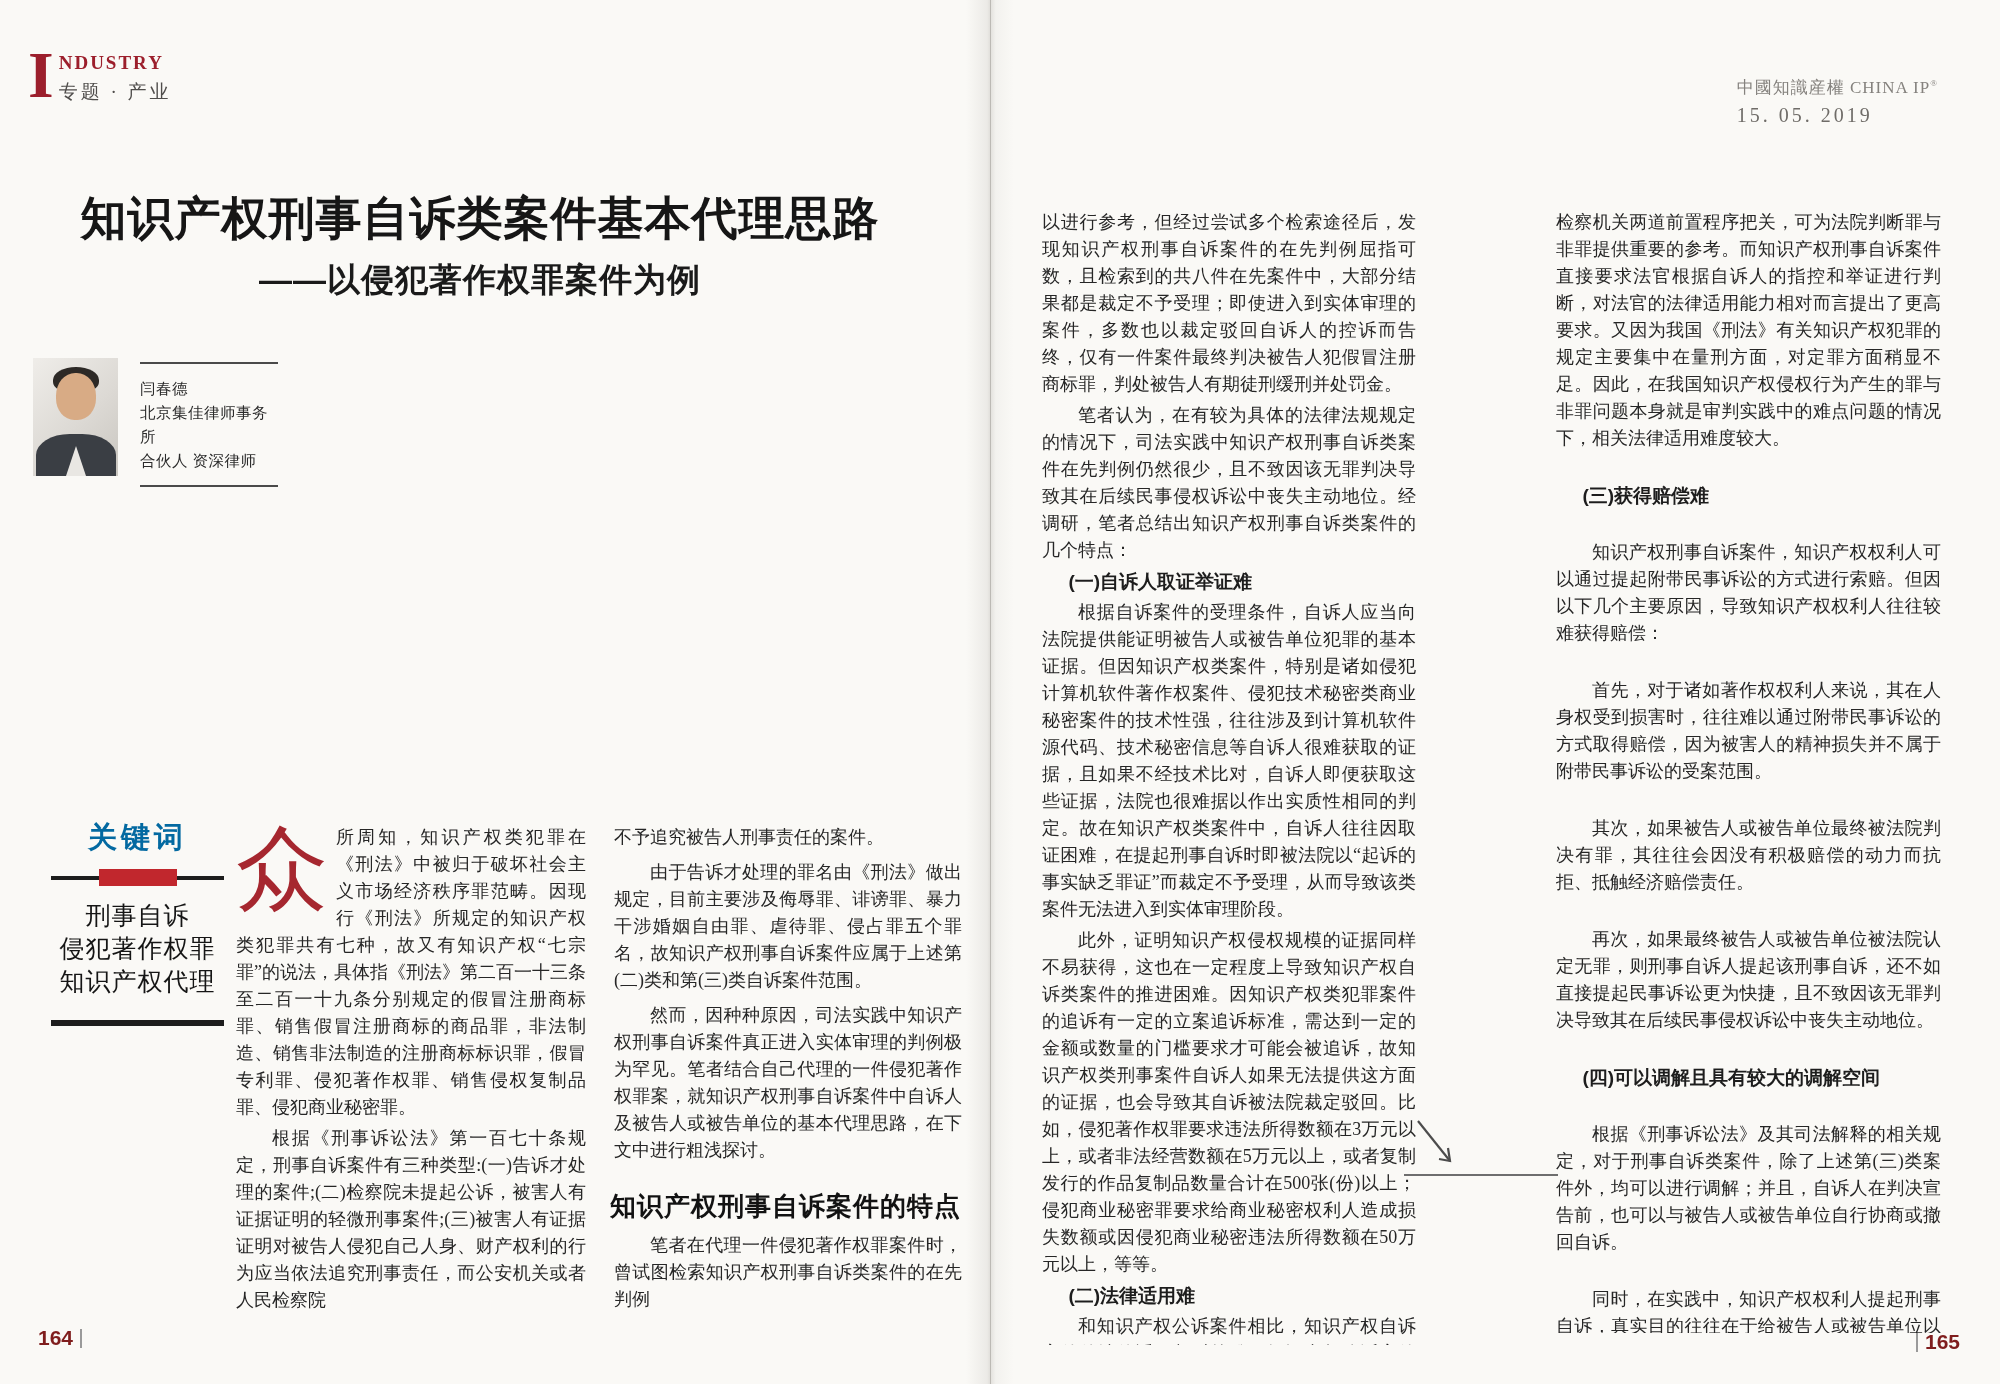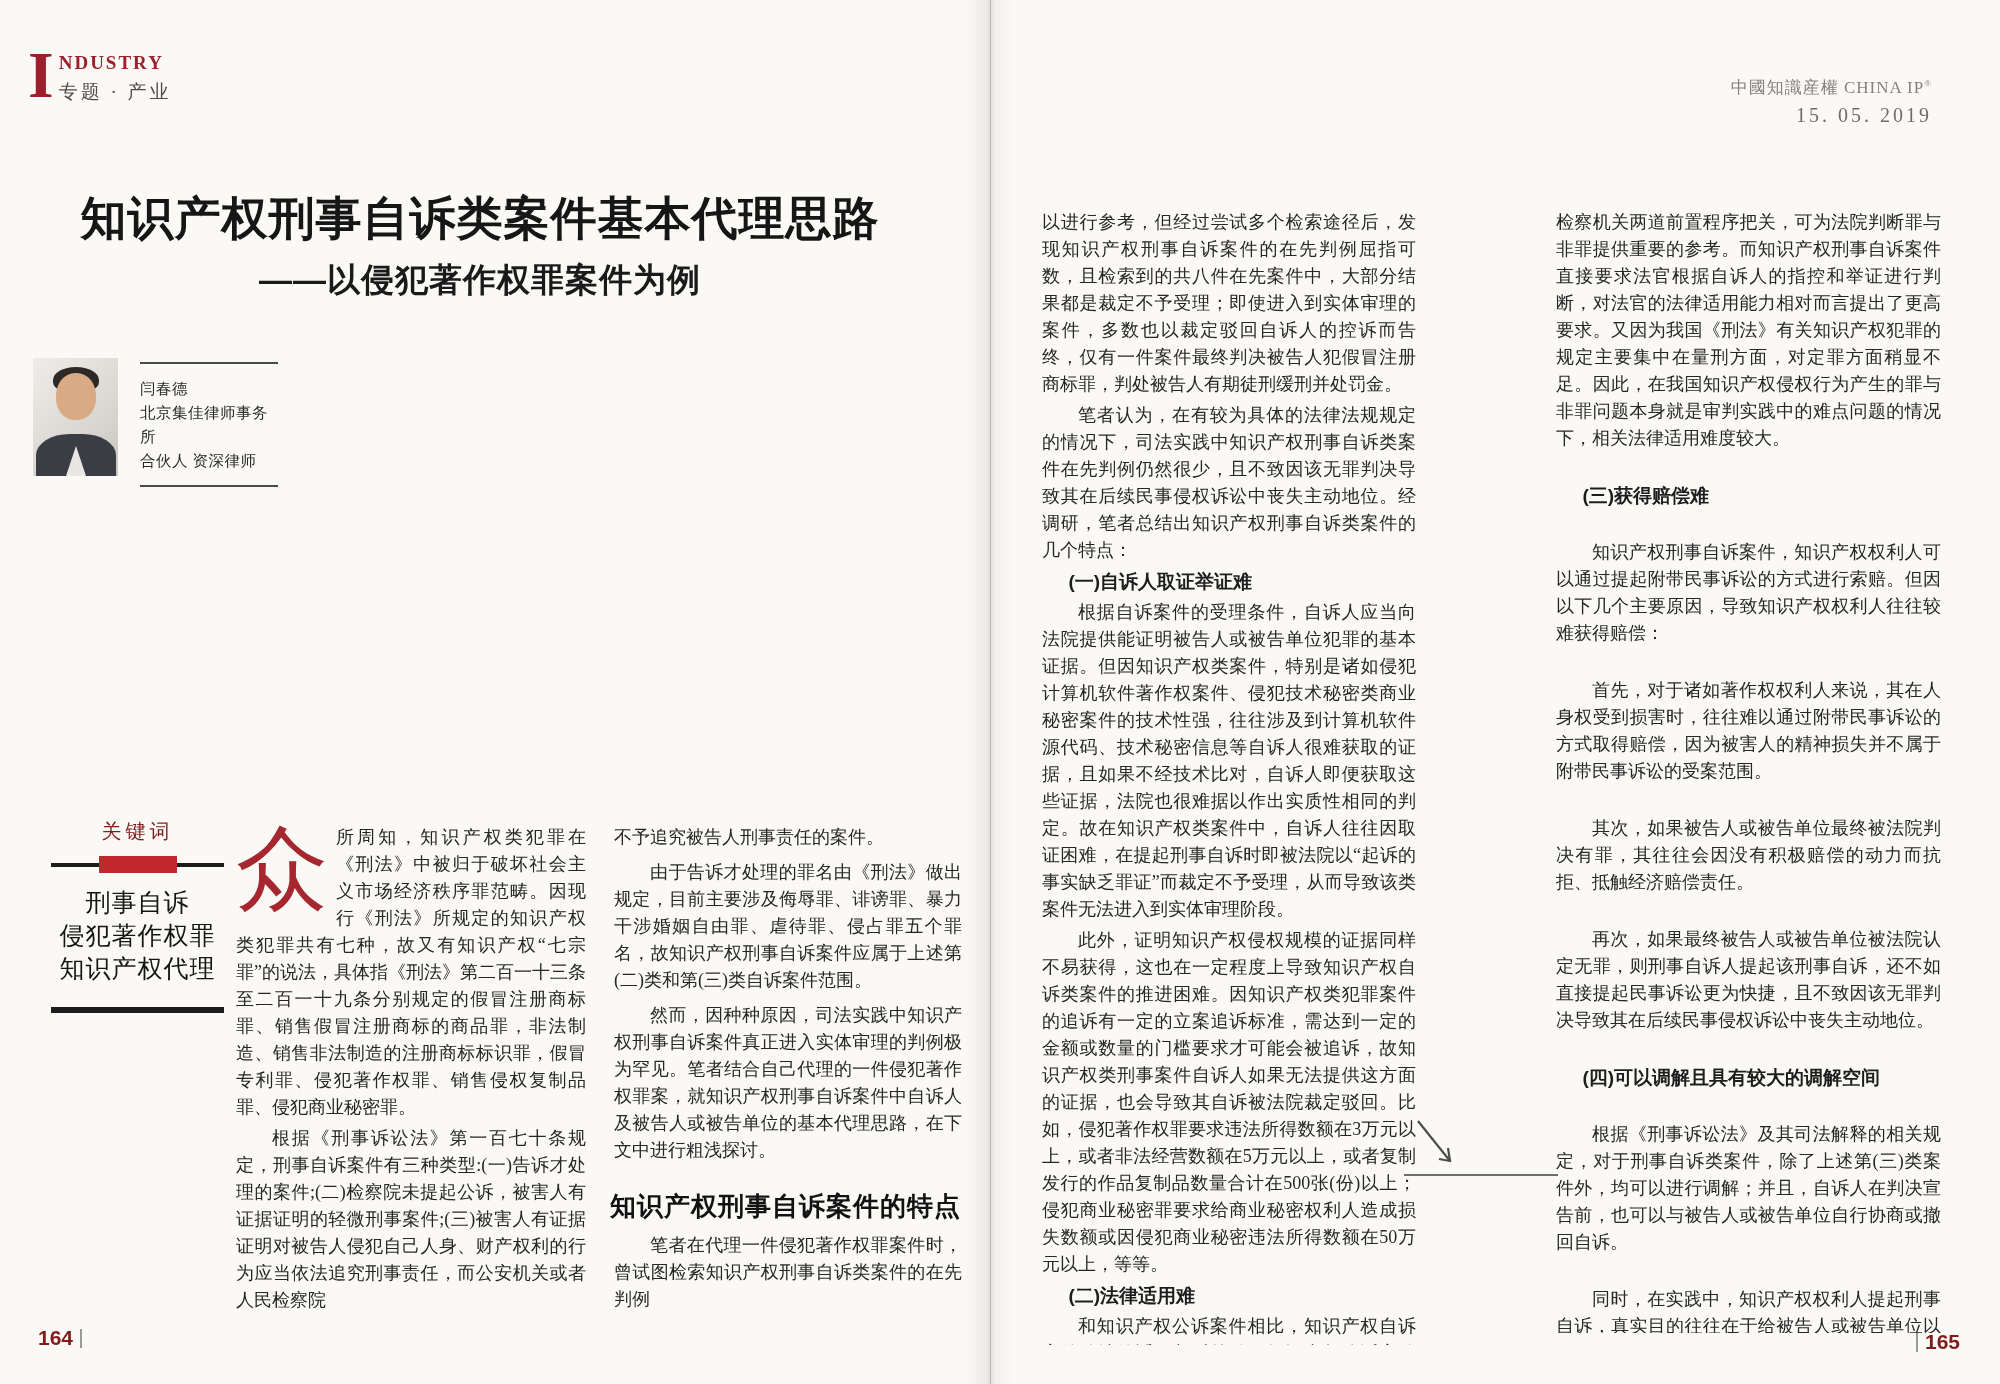--- a/index.html
+++ b/index.html
@@ -31,21 +31,21 @@
   .photo-head{position:absolute;left:50%;top:15px;transform:translateX(-50%);width:40px;height:47px;background:#d8ab85;border-radius:48% 48% 46% 46%;}
   .photo-suit{position:absolute;left:50%;bottom:-8px;transform:translateX(-50%);width:80px;height:50px;background:#3a3e44;border-radius:42% 42% 0 0;}
   .photo-shirt{position:absolute;left:50%;bottom:0;transform:translateX(-50%);width:0;height:0;
      border-left:10px solid transparent;border-right:10px solid transparent;border-bottom:30px solid #e9e7e3;}
   .author-block{left:140px;top:362px;width:138px;border-top:2px solid #4a4a4a;padding-top:13px;}
   .author-line{font-size:15.5px;line-height:24px;color:#2b2b2b;letter-spacing:.5px;}
   .author-rule-bottom{border-top:2px solid #4a4a4a;margin-top:12px;}
 
   
   .kw-wrap{left:45px;top:818px;width:185px;text-align:center;}
-  .kw-title{font-size:20px;font-weight:400;letter-spacing:4px;color:#7f1d1d;}
+  .kw-title{font-size:29px;font-weight:700;letter-spacing:4px;color:#0369a1;}
   .kw-divider{position:relative;height:18px;margin:11px 0 12px;}
   .kw-divider-line{position:absolute;left:6px;right:6px;top:7px;height:4px;background:#1d1d1d;}
   .kw-divider-red{position:absolute;left:50%;top:0;transform:translateX(-50%);width:78px;height:17px;background:#c1272d;}
   .kw-item{font-size:25px;line-height:33px;color:#151515;letter-spacing:1px;}
   .kw-bottom{height:6px;background:#1d1d1d;margin:22px 6px 0 6px;}
 
   
   .bodycol{font-size:18px;line-height:27px;color:#262626;text-align:justify;overflow:hidden;}
   .bodycol p{margin:4px;text-indent:2em;}
   .bodycol p.noindent{text-indent:0;}
@@ -57,21 +57,21 @@
   .col-flex{display:flex;flex-direction:column;}
   .push-bottom{margin-top:auto;}
   .push-bottom .section-heading{margin-top:0;}
 
   .col-l1{left:232px;top:820px;width:358px;height:515px;}
   .col-l2{left:610px;top:820px;width:356px;height:497px;}
   .col-ra{left:1038px;top:205px;width:382px;height:1140px;}
   .col-rb{left:1552px;top:205px;width:393px;height:1128px;gap:22px;}
 
   
-  .rp-header{right:68px;top:76px;text-align:right;}
+  .rp-header{right:62px;top:76px;text-align:left;}
   .brand{font-size:17px;color:#85827e;letter-spacing:1px;}
   .brand sup{font-size:9px;}
   .date{font-size:20px;color:#6f6c68;letter-spacing:3px;margin-top:5px;}
 
   
   .quote-wrap{left:1404px;top:1118px;width:154px;}
   .quote-arrow{margin-left:10px;display:block;}
   .quote-rule{border-top:2px solid #6e6e6e;margin:6px 0 10px;}
   .quote-text{font-family:"Liberation Sans","DejaVu Sans",sans-serif;font-weight:700;font-size:17.5px;
      line-height:23.5px;color:#31409b;text-align:justify;}

